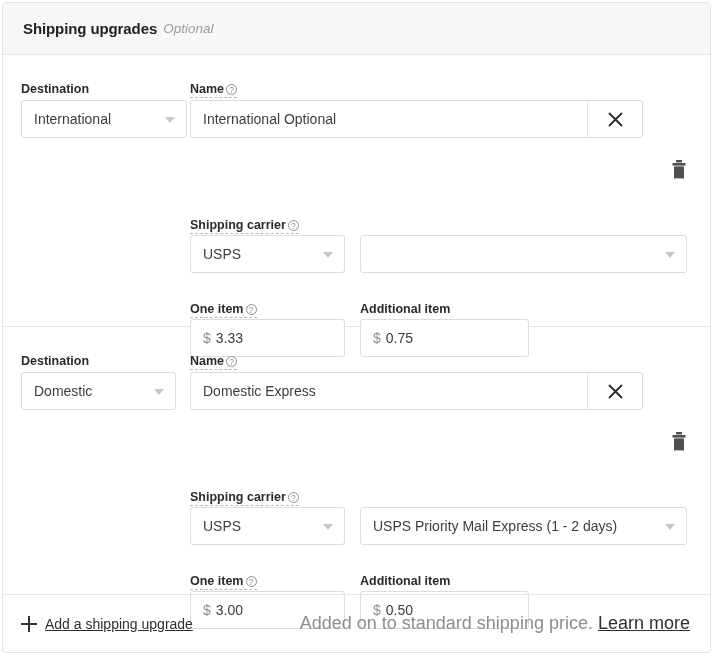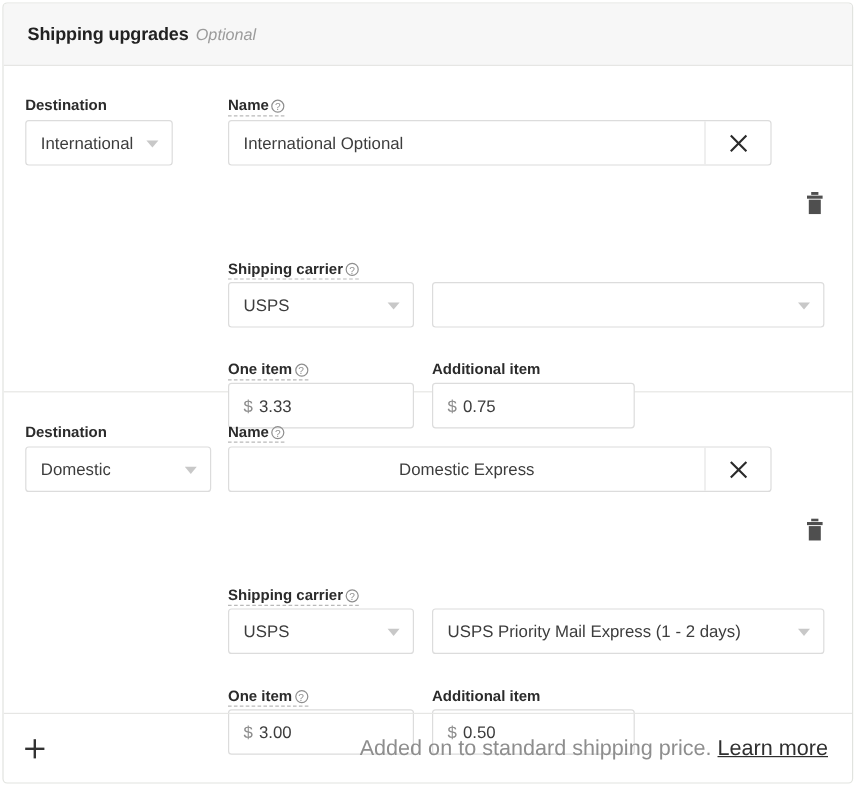--- a/index.html
+++ b/index.html
@@ -191,21 +191,21 @@
   <div class="card-header">
     <span class="title">Shipping upgrades</span>
     <span class="optional">Optional</span>
   </div>
 
   <div class="upgrade-row" style="height:271px;">
 
     <div class="abs" style="left:18px; top:24px;">
       <span class="label">Destination</span>
     </div>
-    <div class="ctrl select abs" style="left:18px; top:45px; width:123px;">
+    <div class="ctrl select abs" style="left:18px; top:45px; width:166px;">
       <span class="sel-text">International</span>
       <span class="caret"></span>
     </div>
 
     <div class="abs" style="left:187px; top:24px;">
       <span class="label helped">
           <span>Name</span>
           <span class="help-icon">?</span>
         </span>
     </div>
@@ -271,21 +271,21 @@
       <span class="sel-text">Domestic</span>
       <span class="caret"></span>
     </div>
 
     <div class="abs" style="left:187px; top:24px;">
       <span class="label helped">
           <span>Name</span>
           <span class="help-icon">?</span>
         </span>
     </div>
-    <div class="ctrl text-input abs" style="left:187px; top:45px; width:453px;text-align:center;">
+    <div class="ctrl text-input abs" style="left:187px; top:45px; width:453px;">
       <span class="val">Domestic Express</span>
       <span class="clear-btn">
         <svg width="17" height="17" viewBox="0 0 17 17">
           <path d="M2 2 L15 15 M15 2 L2 15" stroke="#2b2b2b" stroke-width="1.8" fill="none"></path>
         </svg>
       </span>
     </div>
 
     <span class="trash" style="left:668px; top:105px;">
       <svg width="16" height="19" viewBox="0 0 16 19">
@@ -326,20 +326,21 @@
     </div>
     <div class="ctrl price-input abs" style="left:357px; top:264px; width:169px;">
       <span class="cur">$</span>
       <span class="val">0.50</span>
     </div>
   </div>
 
   <div class="card-footer">
     <span class="add-link">
       <span class="plus"></span>
+      <span class="add-text">Add a shipping upgrade</span>
     </span>
     <span class="footer-note">
       <span>Added on to standard shipping price.</span>
       <span class="learn">Learn more</span>
     </span>
   </div>
 
 </div>
 
 </body></html>

